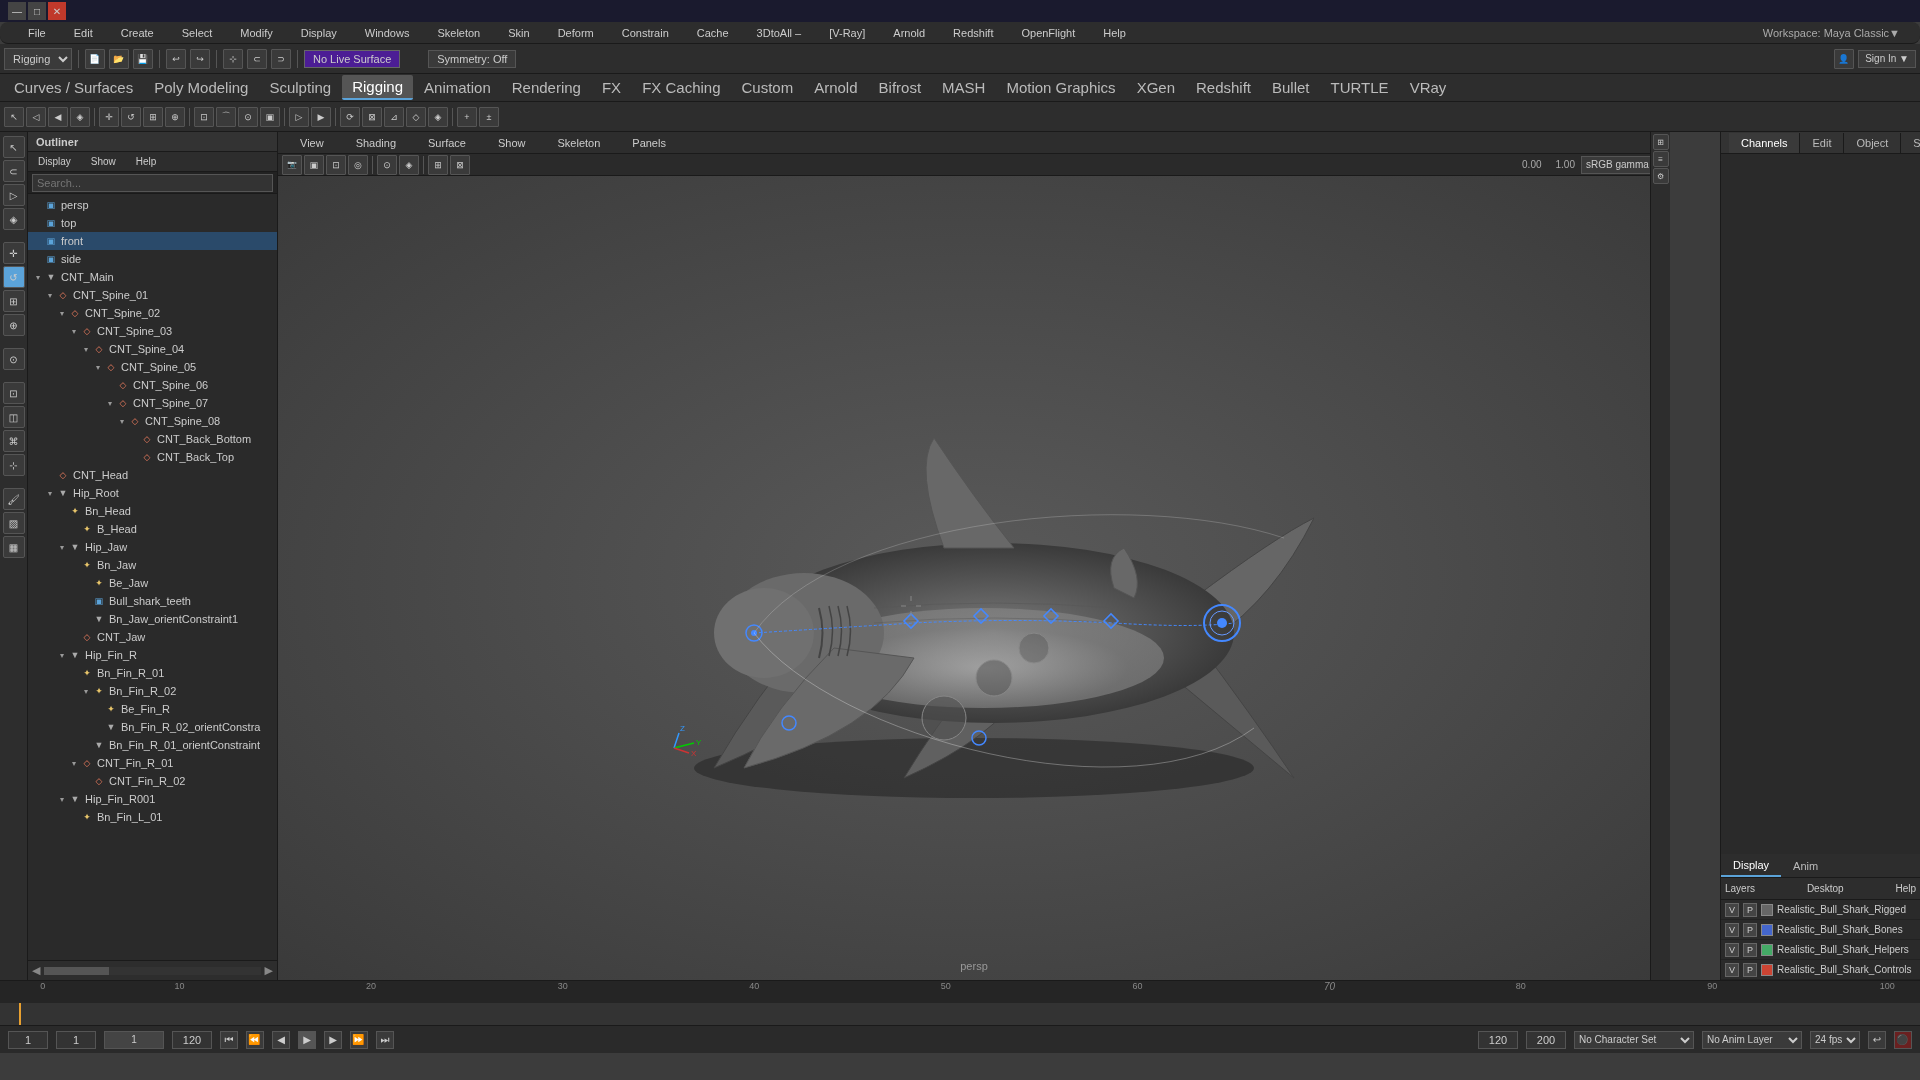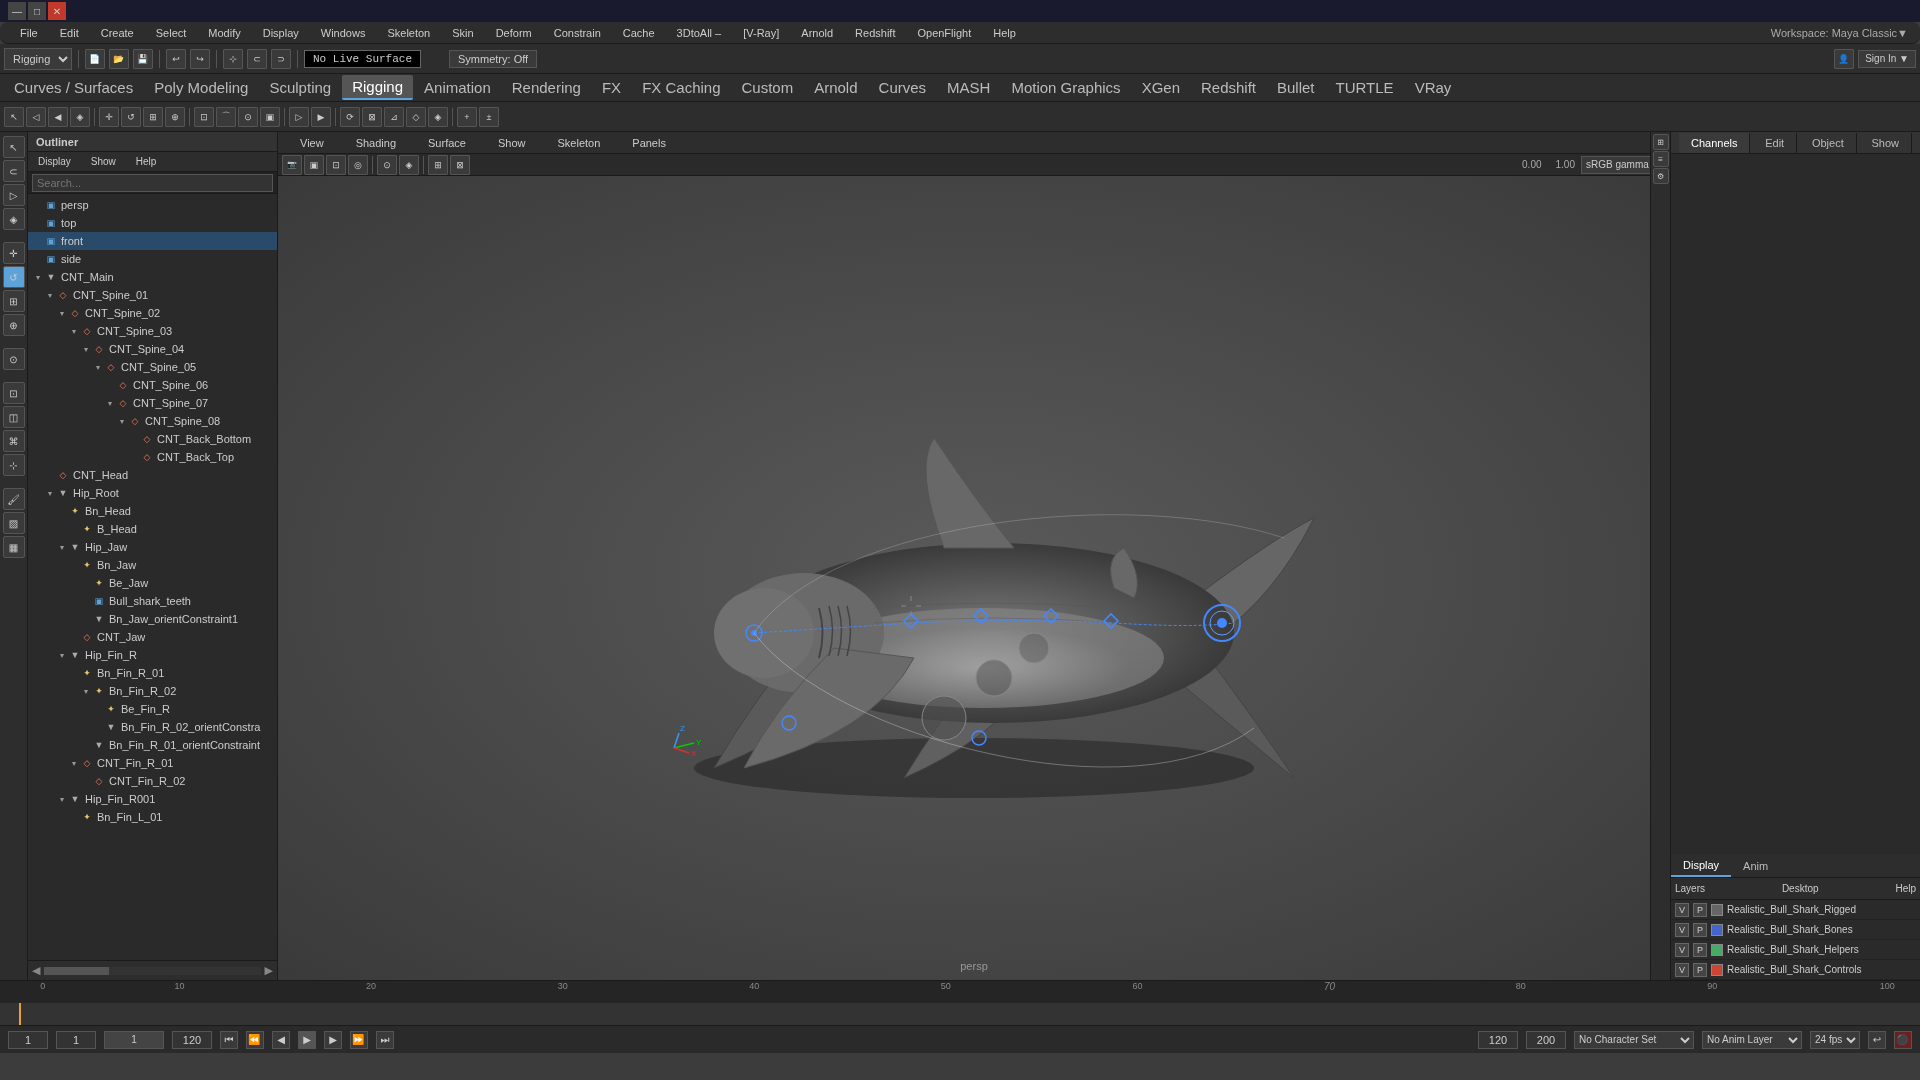--- a/index.html
+++ b/index.html
@@ -47,22 +47,22 @@
 
     
     #menu-bar {
       position: absolute;
       top: 22px; left: 0;
       width: 100%;
       height: 22px;
       background: #2d2d2d;
       display: flex;
       align-items: center;
-      padding: 0 12px;
-      gap: 6px;
+      padding: 0 20px;
+      gap: 12px;
       border-bottom: 1px solid #1a1a1a;
       border-radius: 8px;
     }
     .menu-item {
       padding: 2px 8px;
       color: #ccc;
       cursor: pointer;
       font-size: 11px;
       border-radius: 2px;
     }
@@ -289,21 +289,21 @@
       left: 50%;
       transform: translateX(-50%);
       color: #999;
       font-size: 11px;
     }
 
     
     #right-panel {
       position: absolute;
       top: 132px; right: 0;
-      width: 250px;
+      width: 200px;
       bottom: 100px;
       background: #2a2a2a;
       border-left: 1px solid #1a1a1a;
       display: flex;
       flex-direction: column;
     }
     #right-panel-header {
       height: 22px;
       background: #333;
       display: flex;
@@ -501,27 +501,26 @@
       background: #3a3a3a;
       border: 1px solid #555;
       color: #ccc;
       font-size: 11px;
       height: 22px;
       padding: 0 4px;
       cursor: pointer;
     }
 
     #no-live-surface {
-      background: #000000;
+      background: #4c1d95;
       border: 1px solid #666;
       color: #ccc;
       font-size: 11px;
       padding: 2px 8px;
       cursor: pointer;
-      font-family: Liberation Mono, monospace;
     }
 
     #symmetry-off {
       color: #ccc;
       font-size: 11px;
       padding: 2px 8px;
       background: #3a3a3a;
       border: 1px solid #555;
       cursor: pointer;
     }
@@ -589,21 +588,21 @@
   <button class="workspace-btn">Curves / Surfaces</button>
   <button class="workspace-btn">Poly Modeling</button>
   <button class="workspace-btn">Sculpting</button>
   <button class="workspace-btn active">Rigging</button>
   <button class="workspace-btn">Animation</button>
   <button class="workspace-btn">Rendering</button>
   <button class="workspace-btn">FX</button>
   <button class="workspace-btn">FX Caching</button>
   <button class="workspace-btn">Custom</button>
   <button class="workspace-btn">Arnold</button>
-  <button class="workspace-btn">Curves</button>
+  <button class="workspace-btn">Bifrost</button>
   <button class="workspace-btn">MASH</button>
   <button class="workspace-btn">Motion Graphics</button>
   <button class="workspace-btn">XGen</button>
   <button class="workspace-btn">Redshift</button>
   <button class="workspace-btn">Bullet</button>
   <button class="workspace-btn">TURTLE</button>
   <button class="workspace-btn">VRay</button>
 </div>
 
 <div id="toolbar-row3">

